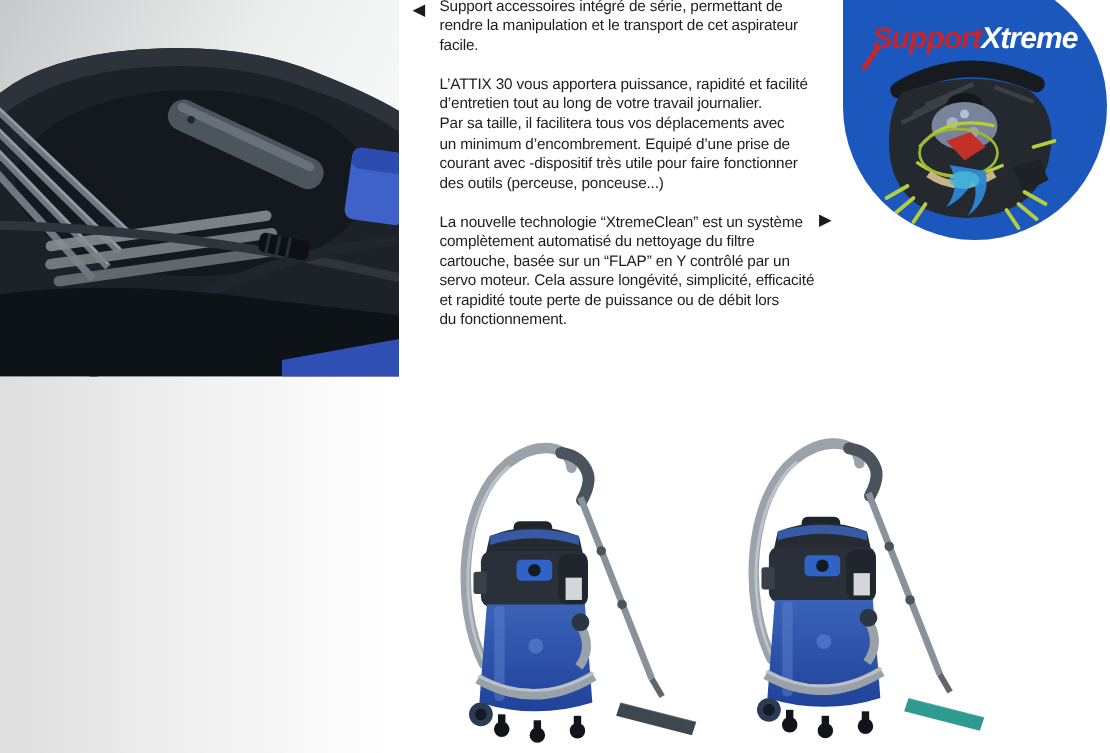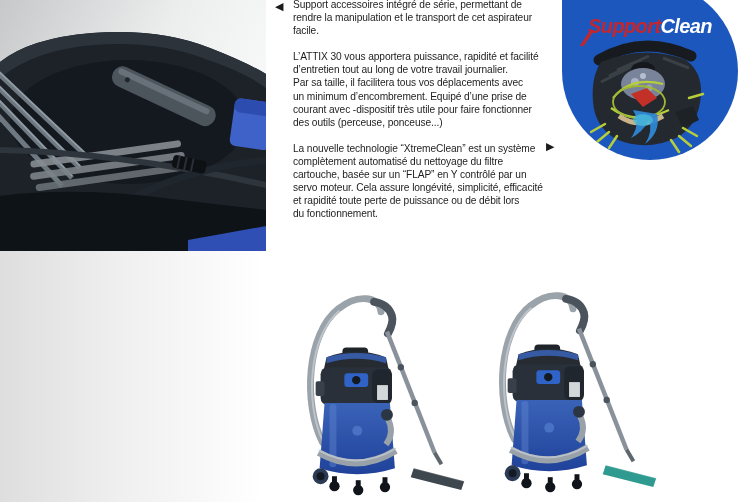--- a/index.html
+++ b/index.html
@@ -130,21 +130,21 @@
     <p>La nouvelle technologie “XtremeClean” est un système
 complètement automatisé du nettoyage du filtre
 cartouche, basée sur un “FLAP” en Y contrôlé par un
 servo moteur. Cela assure longévité, simplicité, efficacité
 et rapidité toute perte de puissance ou de débit lors
 du fonctionnement.</p>
   </div>
 
   <div class="badge">
     <div class="brand">
-      <span class="brand-first">Support</span><span class="brand-second">Clean</span>
+      <span class="brand-first">Support</span><span class="brand-second">Xtreme</span>
     </div>
     <svg class="cutaway" viewBox="0 0 158 126">
       <path d="M34,30 Q72,8 114,28" stroke="#1c57be" stroke-width="5" fill="none"></path>
       <path d="M28,28 Q72,2 120,24" stroke="#171b20" stroke-width="11" fill="none" stroke-linecap="round"></path>
       <path d="M30,30 Q20,45 22,70 Q24,95 45,107 Q75,120 105,106 Q128,94 130,62 Q131,40 115,28 Q75,12 30,30 Z" fill="#24292f"></path>
       <g stroke="#394046" stroke-width="3">
         <line x1="30" y1="50" x2="62" y2="34"></line>
           <line x1="38" y1="44" x2="70" y2="28"></line>
         <line x1="46" y1="38" x2="78" y2="24"></line>
           <line x1="92" y1="26" x2="118" y2="36"></line>

